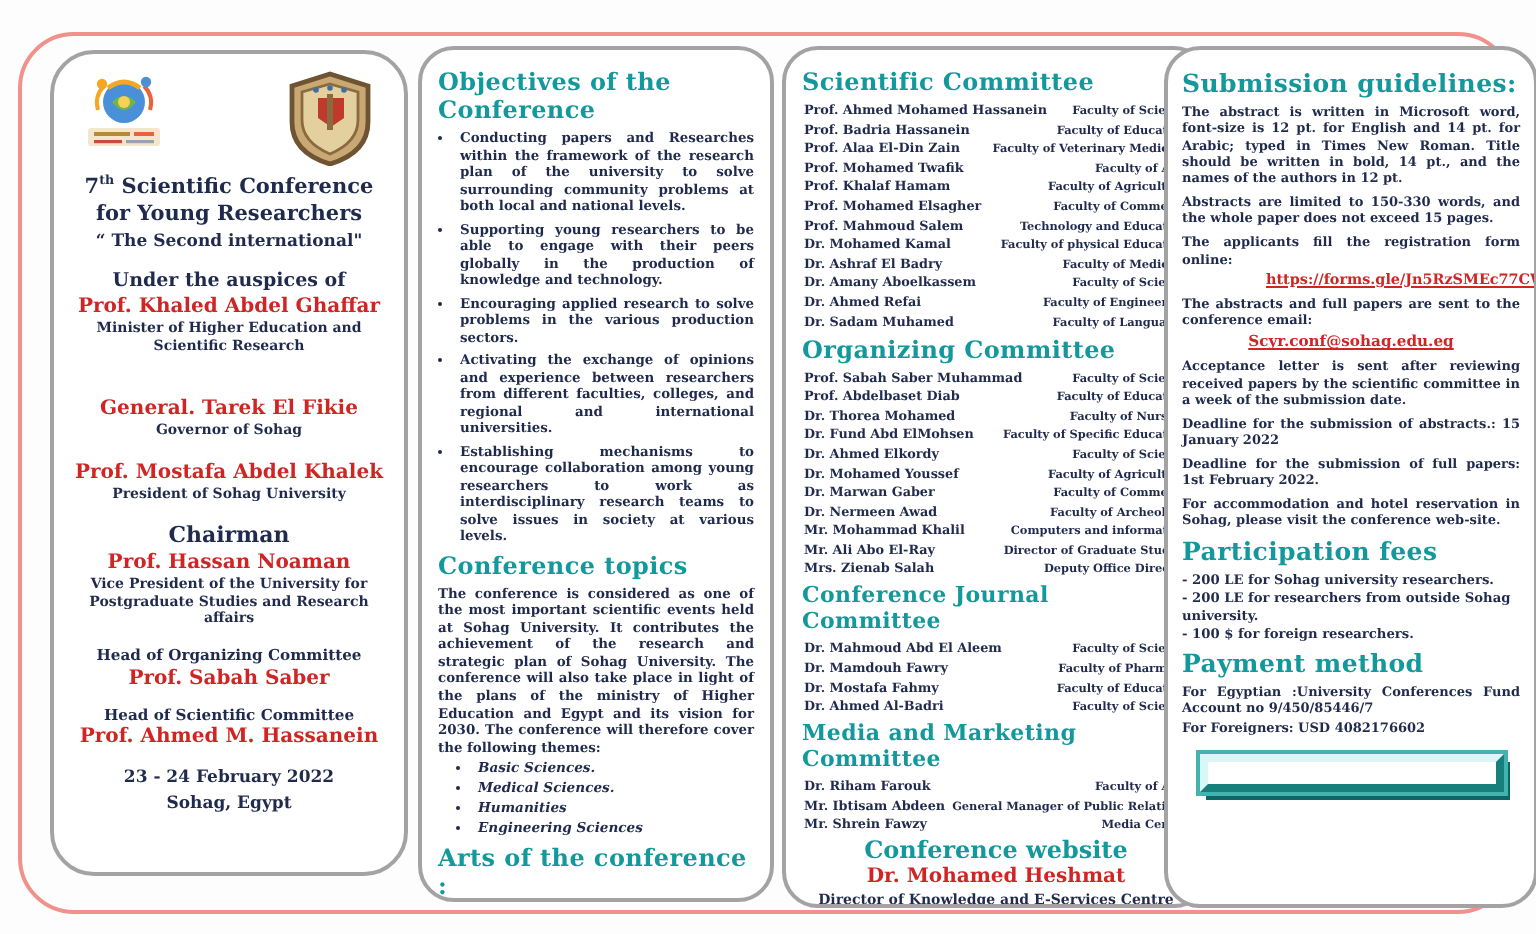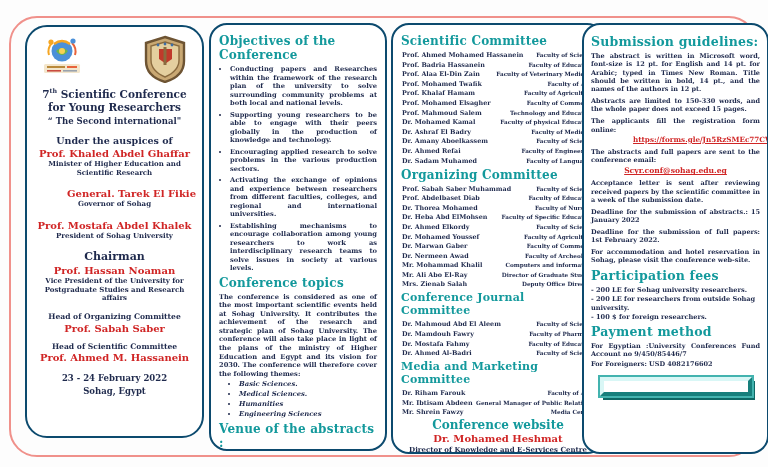--- a/index.html
+++ b/index.html
@@ -1,20 +1,20 @@
 <!DOCTYPE html>
 <html><head>
 <meta charset="utf-8">
 <style>
   * { box-sizing: border-box; margin: 0; padding: 0; }
   html,body { width:768px; height:467px; background:#fdfdfd; font-family:"DejaVu Serif", serif; }
   .page { position:relative; width:768px; height:467px; overflow:hidden; }
   .outer-frame { position:absolute; left:9px; top:16px; width:748px; height:441px;
                  border:2px solid #f0918b; border-radius:28px; }
-  .panel { position:absolute; background:#fff; border:2px solid #0c4a6e; overflow:hidden; }
+  .panel { position:absolute; background:#fff; border:2px solid #a3a3a3; overflow:hidden; }
   .panel-left  { left:25px; top:25px; width:179px; height:413px; border-radius:22px; padding:8px 6px; text-align:center; }
   .panel-obj   { left:209px; top:23px; width:178px; height:428px; border-radius:18px; padding:6px 8px 4px; }
   .panel-com   { left:391px; top:23px; width:214px; height:431px; border-radius:18px; padding:6px 8px 4px; }
   .panel-sub   { left:582px; top:23px; width:187px; height:431px; border-radius:18px; padding:6px 7px 4px; }
 
   .teal-h  { color:#13999c; font-weight:bold; font-size:12px; margin:3px 0 3px; letter-spacing:.2px; }
 
   
   .logo-row { display:flex; justify-content:space-between; align-items:flex-start; padding:0 8px; margin-bottom:4px; }
   .lp-title { font-size:10.5px; font-weight:bold; color:#1f2a4d; line-height:1.3; margin-top:2px; }
@@ -87,21 +87,21 @@
       </svg>
     </div>
 
     <div class="lp-title"><span>7</span><sup>th</sup><span> Scientific Conference for Young Researchers</span></div>
     <div class="lp-sub">“ The Second international"</div>
 
     <div class="lp-label">Under the auspices of</div>
     <div class="lp-name">Prof. Khaled Abdel Ghaffar</div>
     <div class="lp-role">Minister of Higher Education and Scientific Research</div>
 
-    <div class="lp-name" style="margin-top:11px;text-align:right;">General. Tarek El Fikie</div>
+    <div class="lp-name" style="margin-top:22px;">General. Tarek El Fikie</div>
     <div class="lp-role">Governor of Sohag</div>
 
     <div class="lp-name" style="margin-top:11px;">Prof.  Mostafa Abdel Khalek</div>
     <div class="lp-role">President of Sohag University</div>
 
     <div class="lp-chair">Chairman</div>
     <div class="lp-name">Prof. Hassan Noaman</div>
     <div class="lp-role">Vice President of the University for Postgraduate Studies and Research affairs</div>
 
     <div class="lp-role" style="font-size:7.6px; margin-top:9px;">Head of Organizing Committee</div>
@@ -126,21 +126,21 @@
 
     <div class="teal-h">Conference topics</div>
     <div class="topic-intro">The conference is considered as one of the most important scientific events held at Sohag University. It contributes the achievement of the research and strategic plan of Sohag University. The conference will also take place in light of the plans of the ministry of Higher Education and Egypt and its vision for 2030. The conference will therefore cover the following themes:</div>
     <ul class="theme-list">
         <li>Basic Sciences.</li>
         <li>Medical Sciences.</li>
         <li>Humanities</li>
         <li>Engineering Sciences</li>
       </ul>
 
-    <div class="teal-h">Venue of the abstracts :</div>
+    <div class="teal-h">Arts of the conference :</div>
 
   </div>
 
   <div class="panel panel-com">
     <div class="teal-h">Scientific Committee</div>
     <div>
         <div class="mrow">
         <span class="mname">Prof. Ahmed Mohamed Hassanein</span>
         <span class="mfac">Faculty of Science</span>
       </div>
@@ -198,21 +198,21 @@
       </div>
         <div class="mrow">
         <span class="mname">Prof. Abdelbaset Diab</span>
         <span class="mfac">Faculty of Education</span>
       </div>
         <div class="mrow">
         <span class="mname">Dr. Thorea Mohamed</span>
         <span class="mfac">Faculty of Nursing</span>
       </div>
         <div class="mrow">
-        <span class="mname">Dr. Heba Abd ElMohsen</span>
+        <span class="mname">Dr. Fund Abd ElMohsen</span>
         <span class="mfac">Faculty of Specific Education</span>
       </div>
         <div class="mrow">
         <span class="mname">Dr. Ahmed Elkordy</span>
         <span class="mfac">Faculty of Science</span>
       </div>
         <div class="mrow">
         <span class="mname">Dr. Mohamed Youssef</span>
         <span class="mfac">Faculty of Agriculture</span>
       </div>

